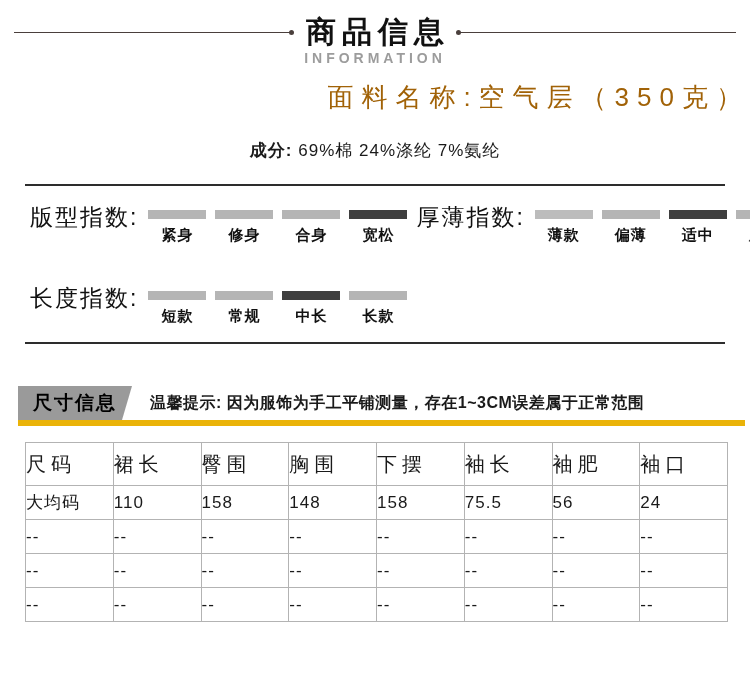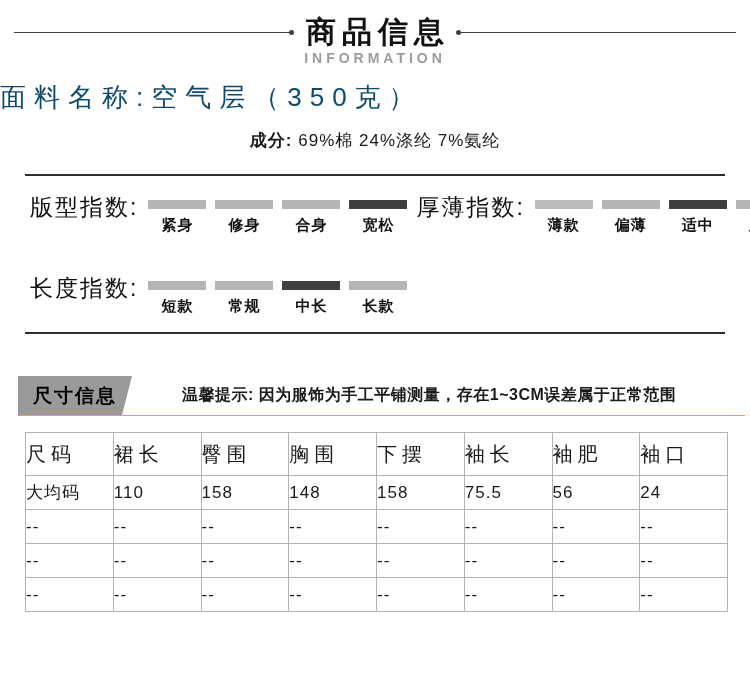--- a/index.html
+++ b/index.html
@@ -47,28 +47,28 @@
     text-align: center;
     color: #9c9c9c;
     font-size: 14px;
     font-weight: 600;
     letter-spacing: 4px;
   }
 
   
   .fabric-line {
     margin-top: 14px;
-    text-align: left;
+    text-align: right;
     font-size: 26px;
     letter-spacing: 8px;
-    color: #0c4a6e;
+    color: #a16207;
     white-space: nowrap;
   }
   .composition-line {
-    margin-top: 14px;
+    margin-top: 24px;
     text-align: center;
     font-size: 17px;
     letter-spacing: 1px;
     color: #1a1a1a;
   }
   .composition-line .comp-label { font-weight: bold; margin-right: 6px; }
 
   hr.sep {
     border: none;
     border-top: 2px solid #2d2d2d;
@@ -108,22 +108,21 @@
     color: #111;
     white-space: nowrap;
   }
 
   
   .size-header {
     margin: 42px 5px 0 18px;
     height: 40px;
     display: flex;
     align-items: stretch;
-    border-bottom: 1px solid #eab308;
-    gap: 32px;
+    border-bottom: 6px solid #eab308;
   }
   .size-badge {
     background: #9a9a9a;
     width: 114px;
     display: flex;
     align-items: center;
     justify-content: center;
     font-size: 19px;
     font-weight: bold;
     letter-spacing: 2px;

